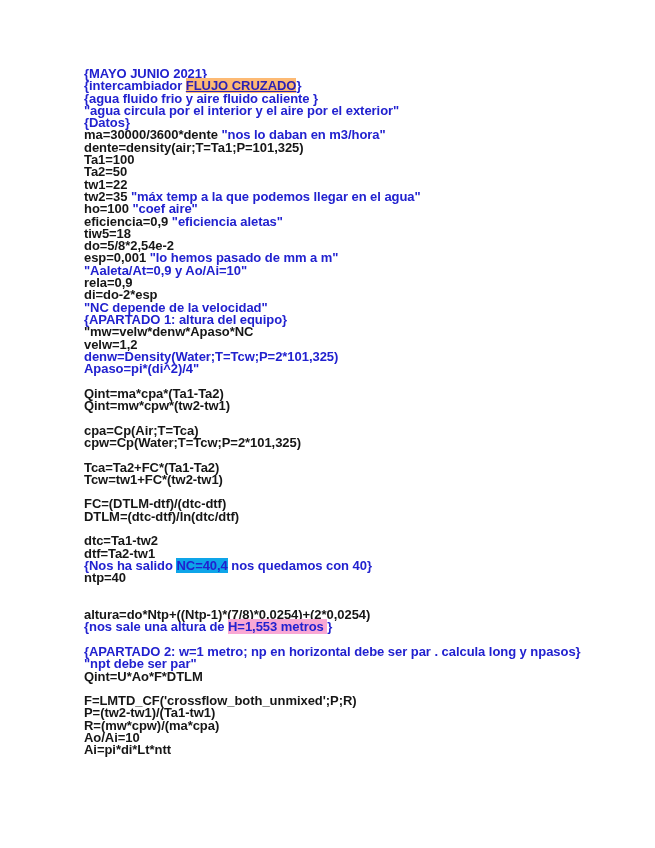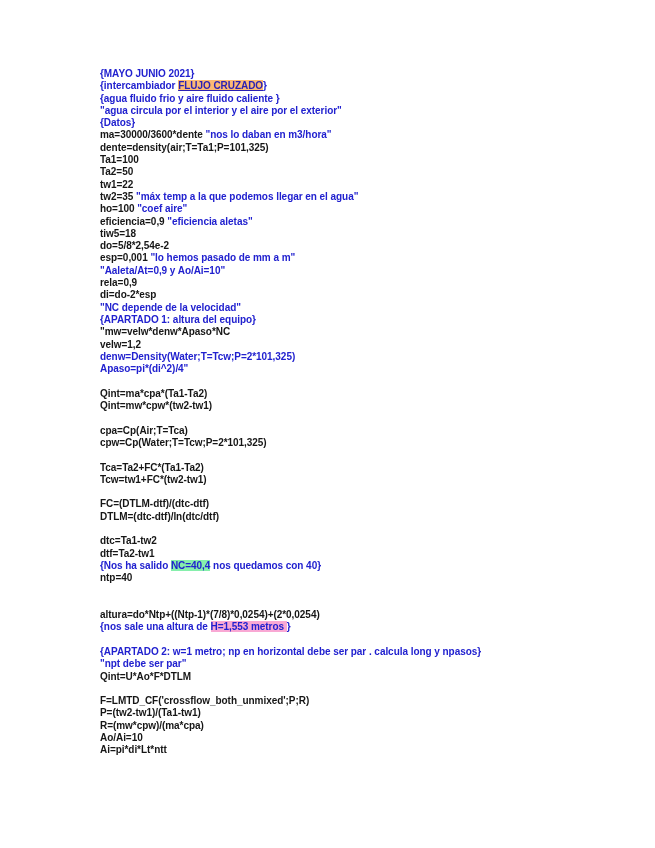--- a/index.html
+++ b/index.html
@@ -5,36 +5,36 @@
   html,body{margin:0;padding:0;background:#ffffff;}
   .page{
     position:relative;
     width:655px;height:848px;
     background:#ffffff;
     overflow:hidden;
     font-family:"Liberation Sans", sans-serif;
   }
   .code-block{
     position:absolute;
-    left:100px;top:68px;
-    font-size:10px;
+    left:84px;top:68px;
+    font-size:13px;
     font-weight:700;
     letter-spacing:-0.05px;
     white-space:pre;
   }
   .line{
     height:12.3px;
     line-height:12.3px;
     white-space:pre;
   }
   .seg-code{color:#161616;text-align:right;}
   .seg-comment{color:#2121cf;}
   .seg-string{color:#2121cf;}
   .seg-hlred{color:#2a1fb4;background:#fdba74;text-decoration:underline;}
-  .seg-hlgray{color:#2121cf;background:#86efac;}
+  .seg-hlgray{color:#2121cf;background:#0ea5e9;}
   .seg-hlyellow{color:#2121cf;background:#f9a8d4;}
 </style>
 </head>
 <body>
 
 <div class="page">
   <div class="code-block"><div class="line"><span class="seg-comment">{MAYO JUNIO 2021}</span></div><div class="line"><span class="seg-comment">{intercambiador </span><span class="seg-hlred">FLUJO CRUZADO</span><span class="seg-comment">}</span></div><div class="line"><span class="seg-comment">{agua fluido frio y aire fluido caliente }</span></div><div class="line"><span class="seg-string">"agua circula por el interior y el aire por el exterior"</span></div><div class="line"><span class="seg-comment">{Datos}</span></div><div class="line"><span class="seg-code">ma=30000/3600*dente </span><span class="seg-string">"nos lo daban en m3/hora"</span></div><div class="line"><span class="seg-code">dente=density(air;T=Ta1;P=101,325)</span></div><div class="line"><span class="seg-code">Ta1=100</span></div><div class="line"><span class="seg-code">Ta2=50</span></div><div class="line"><span class="seg-code">tw1=22</span></div><div class="line"><span class="seg-code">tw2=35 </span><span class="seg-string">"máx temp a la que podemos llegar en el agua"</span></div><div class="line"><span class="seg-code">ho=100 </span><span class="seg-string">"coef aire"</span></div><div class="line"><span class="seg-code">eficiencia=0,9 </span><span class="seg-string">"eficiencia aletas"</span></div><div class="line"><span class="seg-code">tiw5=18</span></div><div class="line"><span class="seg-code">do=5/8*2,54e-2</span></div><div class="line"><span class="seg-code">esp=0,001 </span><span class="seg-string">"lo hemos pasado de mm a m"</span></div><div class="line"><span class="seg-string">"Aaleta/At=0,9 y Ao/Ai=10"</span></div><div class="line"><span class="seg-code">rela=0,9</span></div><div class="line"><span class="seg-code">di=do-2*esp</span></div><div class="line"><span class="seg-string">"NC depende de la velocidad"</span></div><div class="line"><span class="seg-comment">{APARTADO 1: altura del equipo}</span></div><div class="line"><span class="seg-code">"mw=velw*denw*Apaso*NC</span></div><div class="line"><span class="seg-code">velw=1,2</span></div><div class="line"><span class="seg-string">denw=Density(Water;T=Tcw;P=2*101,325)</span></div><div class="line"><span class="seg-string">Apaso=pi*(di^2)/4"</span></div><div class="line"> </div><div class="line"><span class="seg-code">Qint=ma*cpa*(Ta1-Ta2)</span></div><div class="line"><span class="seg-code">Qint=mw*cpw*(tw2-tw1)</span></div><div class="line"> </div><div class="line"><span class="seg-code">cpa=Cp(Air;T=Tca)</span></div><div class="line"><span class="seg-code">cpw=Cp(Water;T=Tcw;P=2*101,325)</span></div><div class="line"> </div><div class="line"><span class="seg-code">Tca=Ta2+FC*(Ta1-Ta2)</span></div><div class="line"><span class="seg-code">Tcw=tw1+FC*(tw2-tw1)</span></div><div class="line"> </div><div class="line"><span class="seg-code">FC=(DTLM-dtf)/(dtc-dtf)</span></div><div class="line"><span class="seg-code">DTLM=(dtc-dtf)/ln(dtc/dtf)</span></div><div class="line"> </div><div class="line"><span class="seg-code">dtc=Ta1-tw2</span></div><div class="line"><span class="seg-code">dtf=Ta2-tw1</span></div><div class="line"><span class="seg-comment">{Nos ha salido </span><span class="seg-hlgray">NC=40,4</span><span class="seg-comment"> nos quedamos con 40}</span></div><div class="line"><span class="seg-code">ntp=40</span></div><div class="line"> </div><div class="line"> </div><div class="line"><span class="seg-code">altura=do*Ntp+((Ntp-1)*(7/8)*0,0254)+(2*0,0254)</span></div><div class="line"><span class="seg-comment">{nos sale una altura de </span><span class="seg-hlyellow">H=1,553 metros </span><span class="seg-comment">}</span></div><div class="line"> </div><div class="line"><span class="seg-comment">{APARTADO 2: w=1 metro; np en horizontal debe ser par . calcula long y npasos}</span></div><div class="line"><span class="seg-string">"npt debe ser par"</span></div><div class="line"><span class="seg-code">Qint=U*Ao*F*DTLM</span></div><div class="line"> </div><div class="line"><span class="seg-code">F=LMTD_CF('crossflow_both_unmixed';P;R)</span></div><div class="line"><span class="seg-code">P=(tw2-tw1)/(Ta1-tw1)</span></div><div class="line"><span class="seg-code">R=(mw*cpw)/(ma*cpa)</span></div><div class="line"><span class="seg-code">Ao/Ai=10</span></div><div class="line"><span class="seg-code">Ai=pi*di*Lt*ntt</span></div></div>
 </div>
 
 </body></html>

